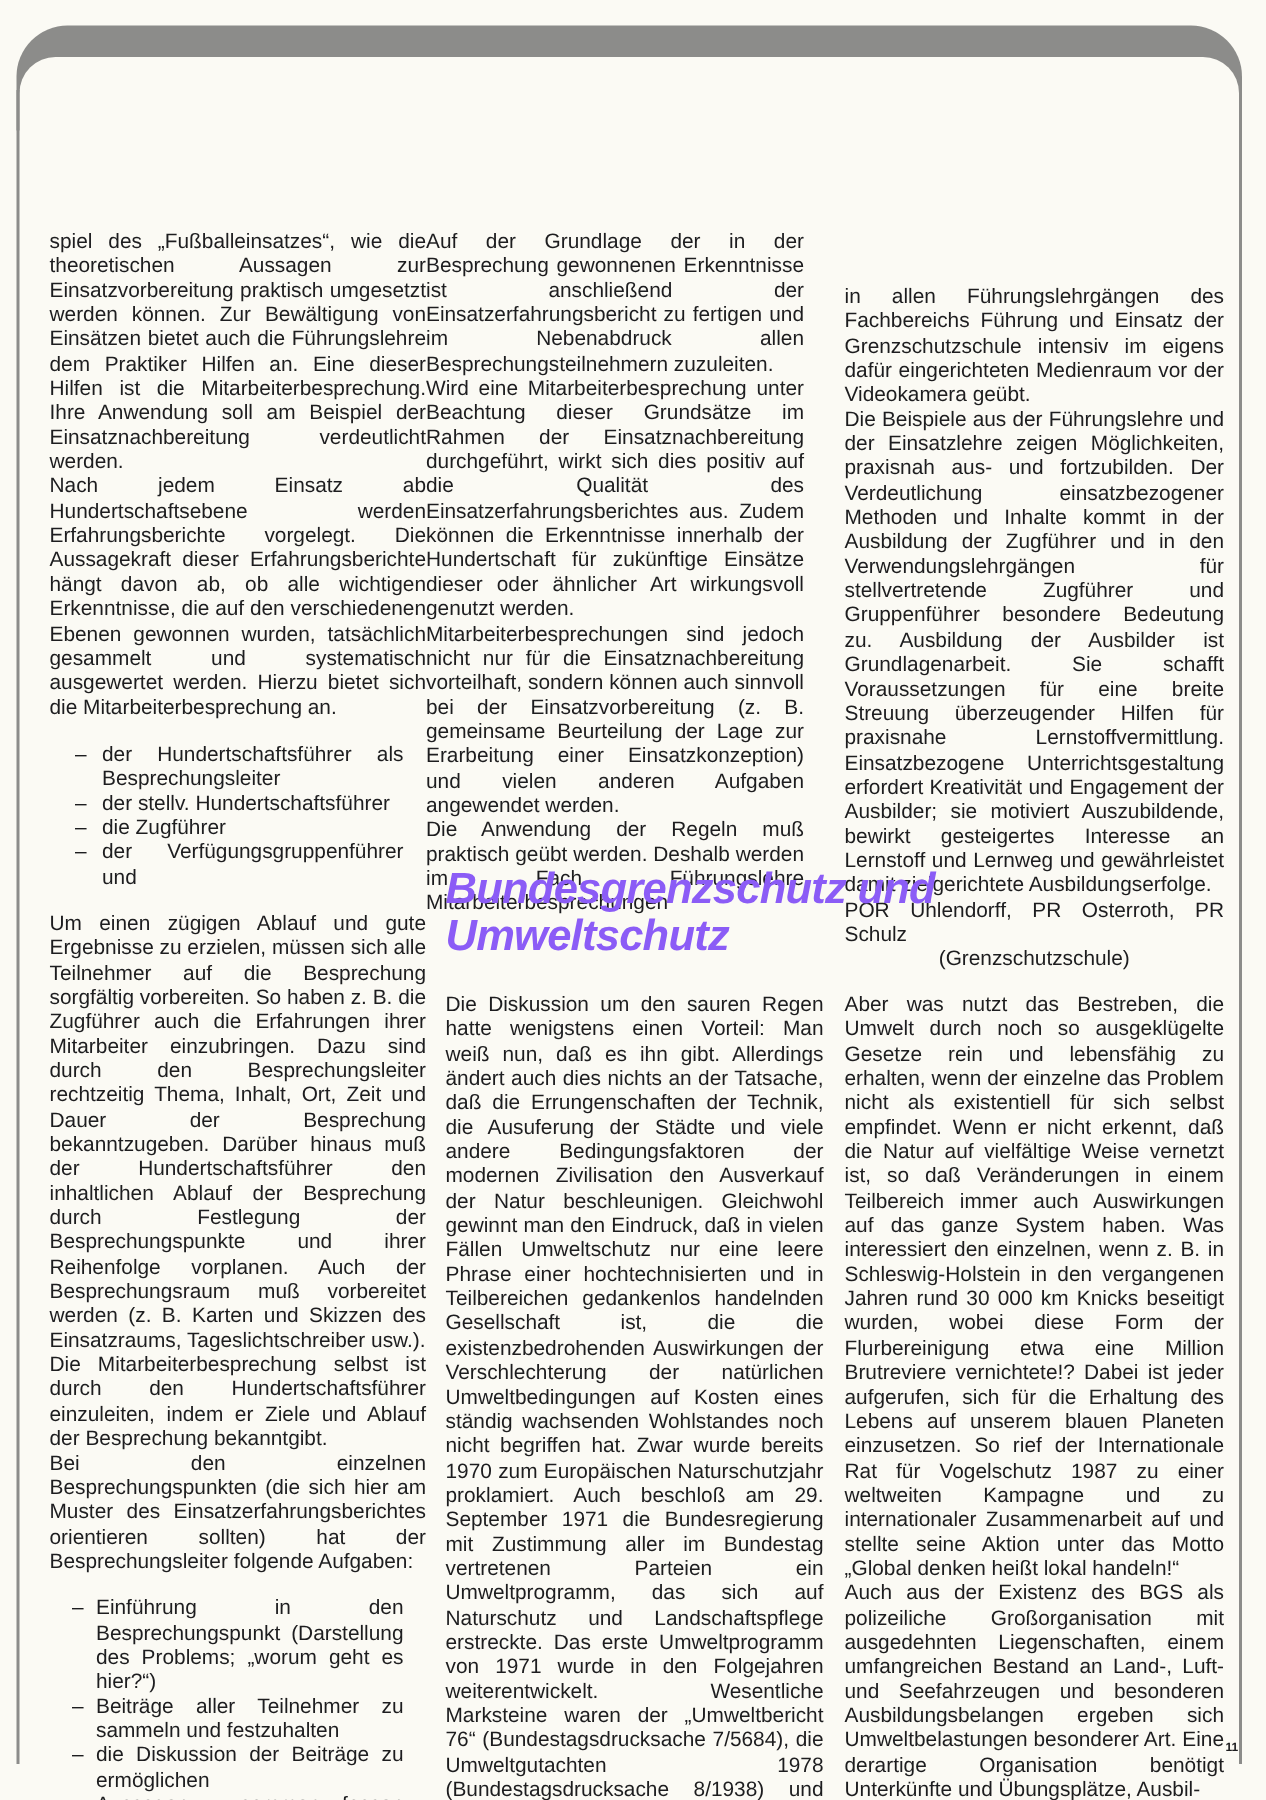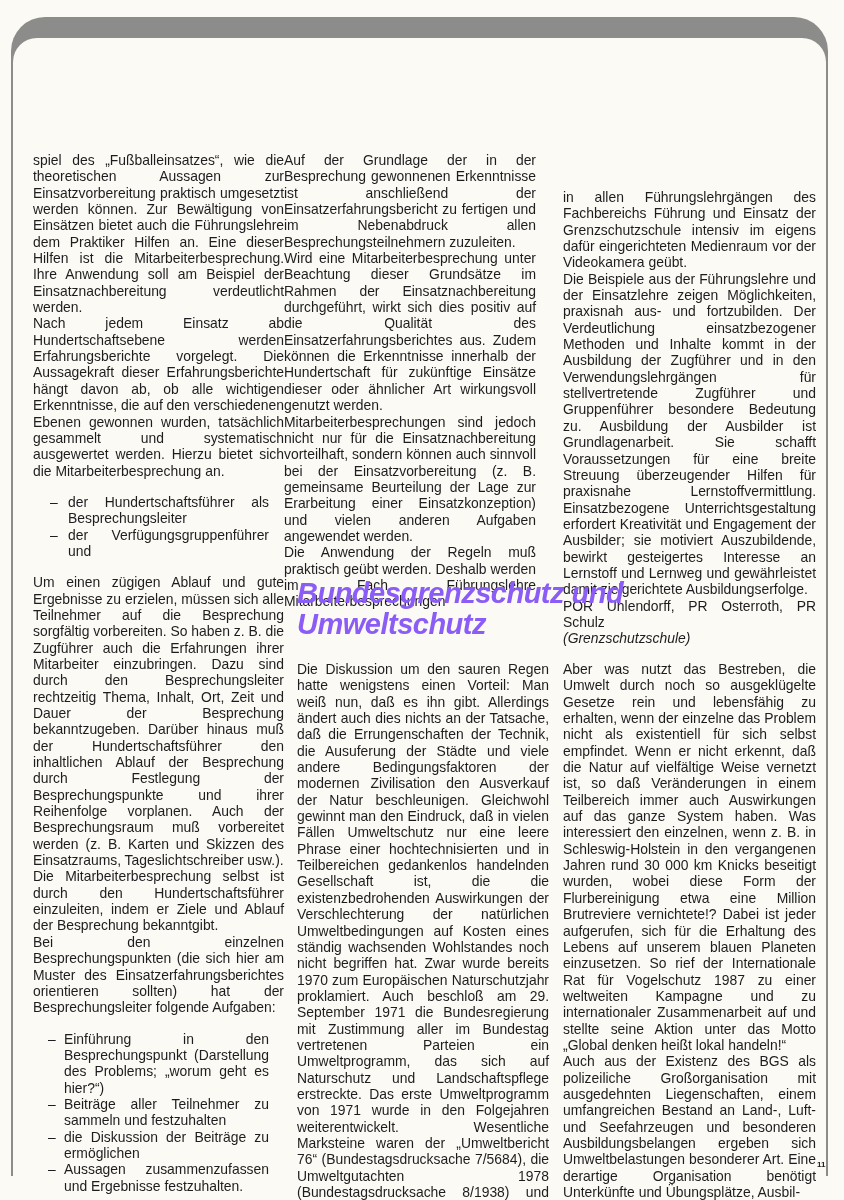--- a/index.html
+++ b/index.html
@@ -32,21 +32,21 @@
   .col-1 { left: 33px; top: 152px; width: 251px; }
   .col-2 { left: 284px; top: 152px; width: 252px; }
   .col-3 { left: 563px; top: 163px; width: 253px; margin-top: 26px; }
   .col-4 { left: 297px; top: 661px; width: 252px; }
   .col-5 { left: 563px; top: 661px; width: 253px; }
   .list { margin: 15px; padding: 0; list-style: none; }
   .list li { position: relative; padding-left: 20px; text-align: justify; }
   .list li::before { content: "\2013"; position: absolute; left: 2px; top: 0; }
   .list.tight li { padding-left: 16px; }
   .list.tight li::before { left: 0; }
-  .author { text-align: left; font-style: italic; }
+  .author { text-align: center; }
   .headline {
     position: absolute; left: 297px; top: 578px; width: 450px;
     font-family: "Liberation Sans", sans-serif;
     font-weight: bold; font-style: italic;
     font-size: 29px; line-height: 31px; letter-spacing: -0.5px;
     color: #8b5cf6;
     margin: 0;
   }
   .page-number {
     position: absolute; left: 817px; top: 1160px; font-size: 8px; font-weight: bold;
@@ -58,20 +58,22 @@
 <div class="frame-top"></div>
 <div class="frame-inner"></div>
 <div class="frame-left"></div>
 <div class="frame-right"></div>
 
 <div class="col col-1">
   <p>spiel des „Fußballeinsatzes“, wie die theoretischen Aussagen zur Einsatzvorbereitung praktisch umgesetzt werden können. Zur Bewältigung von Einsätzen bietet auch die Führungslehre dem Praktiker Hilfen an. Eine dieser Hilfen ist die Mitarbeiterbesprechung. Ihre Anwendung soll am Beispiel der Einsatznachbereitung verdeutlicht werden.</p>
   <p>Nach jedem Einsatz ab Hundertschaftsebene werden Erfahrungsberichte vorgelegt. Die Aussagekraft dieser Erfahrungsberichte hängt davon ab, ob alle wichtigen Erkenntnisse, die auf den verschiedenen Ebenen gewonnen wurden, tatsächlich gesammelt und systematisch ausgewertet werden. Hierzu bietet sich die Mitarbeiterbesprechung an.</p>
   <ul class="list">
     <li>der Hundertschaftsführer als Besprechungsleiter</li>
+    <li>der stellv. Hundertschaftsführer</li>
+    <li>die Zugführer</li>
     <li>der Verfügungsgruppenführer und</li>
   </ul>
   <p>Um einen zügigen Ablauf und gute Ergebnisse zu erzielen, müssen sich alle Teilnehmer auf die Besprechung sorgfältig vorbereiten. So haben z. B. die Zugführer auch die Erfahrungen ihrer Mitarbeiter einzubringen. Dazu sind durch den Besprechungsleiter rechtzeitig Thema, Inhalt, Ort, Zeit und Dauer der Besprechung bekanntzugeben. Darüber hinaus muß der Hundertschaftsführer den inhaltlichen Ablauf der Besprechung durch Festlegung der Besprechungspunkte und ihrer Reihenfolge vorplanen. Auch der Besprechungsraum muß vorbereitet werden (z. B. Karten und Skizzen des Einsatzraums, Tageslichtschreiber usw.).</p>
   <p>Die Mitarbeiterbesprechung selbst ist durch den Hundertschaftsführer einzuleiten, indem er Ziele und Ablauf der Besprechung bekanntgibt.</p>
   <p>Bei den einzelnen Besprechungspunkten (die sich hier am Muster des Einsatzerfahrungsberichtes orientieren sollten) hat der Besprechungsleiter folgende Aufgaben:</p>
   <ul class="list tight">
     <li>Einführung in den Besprechungspunkt (Darstellung des Problems; „worum geht es hier?“)</li>
     <li>Beiträge aller Teilnehmer zu sammeln und festzuhalten</li>
     <li>die Diskussion der Beiträge zu ermöglichen</li>
     <li>Aussagen zusammenzufassen und Ergebnisse festzuhalten.</li>

